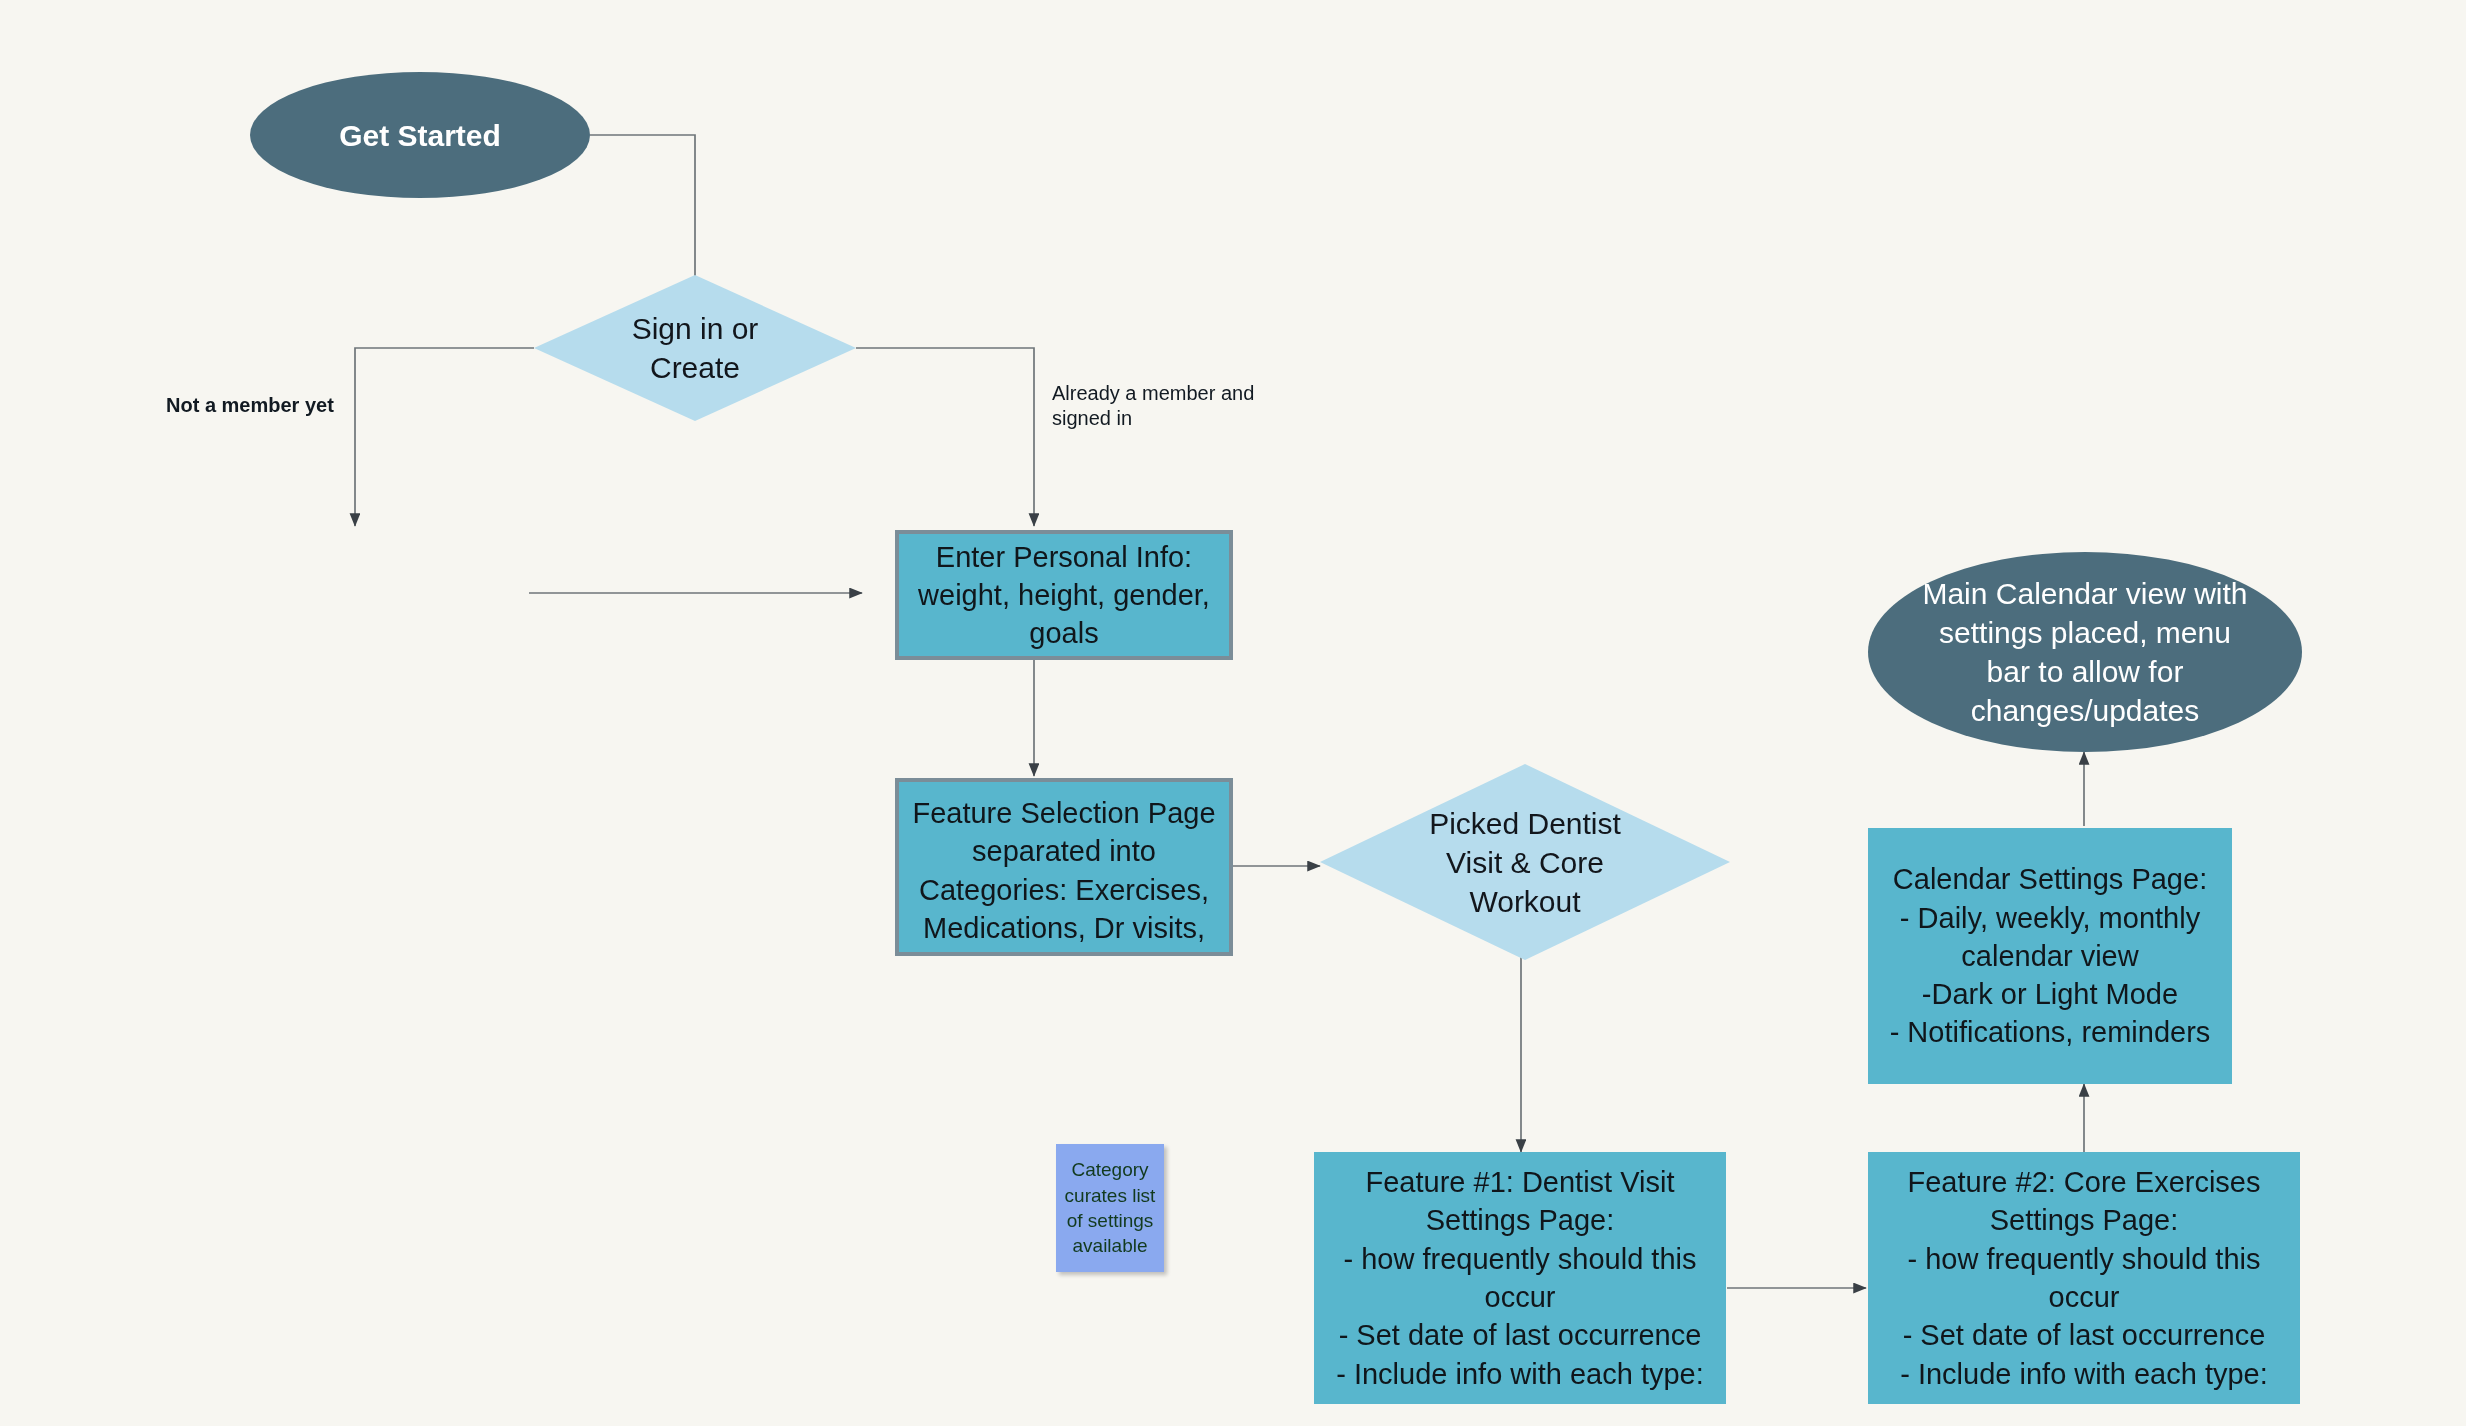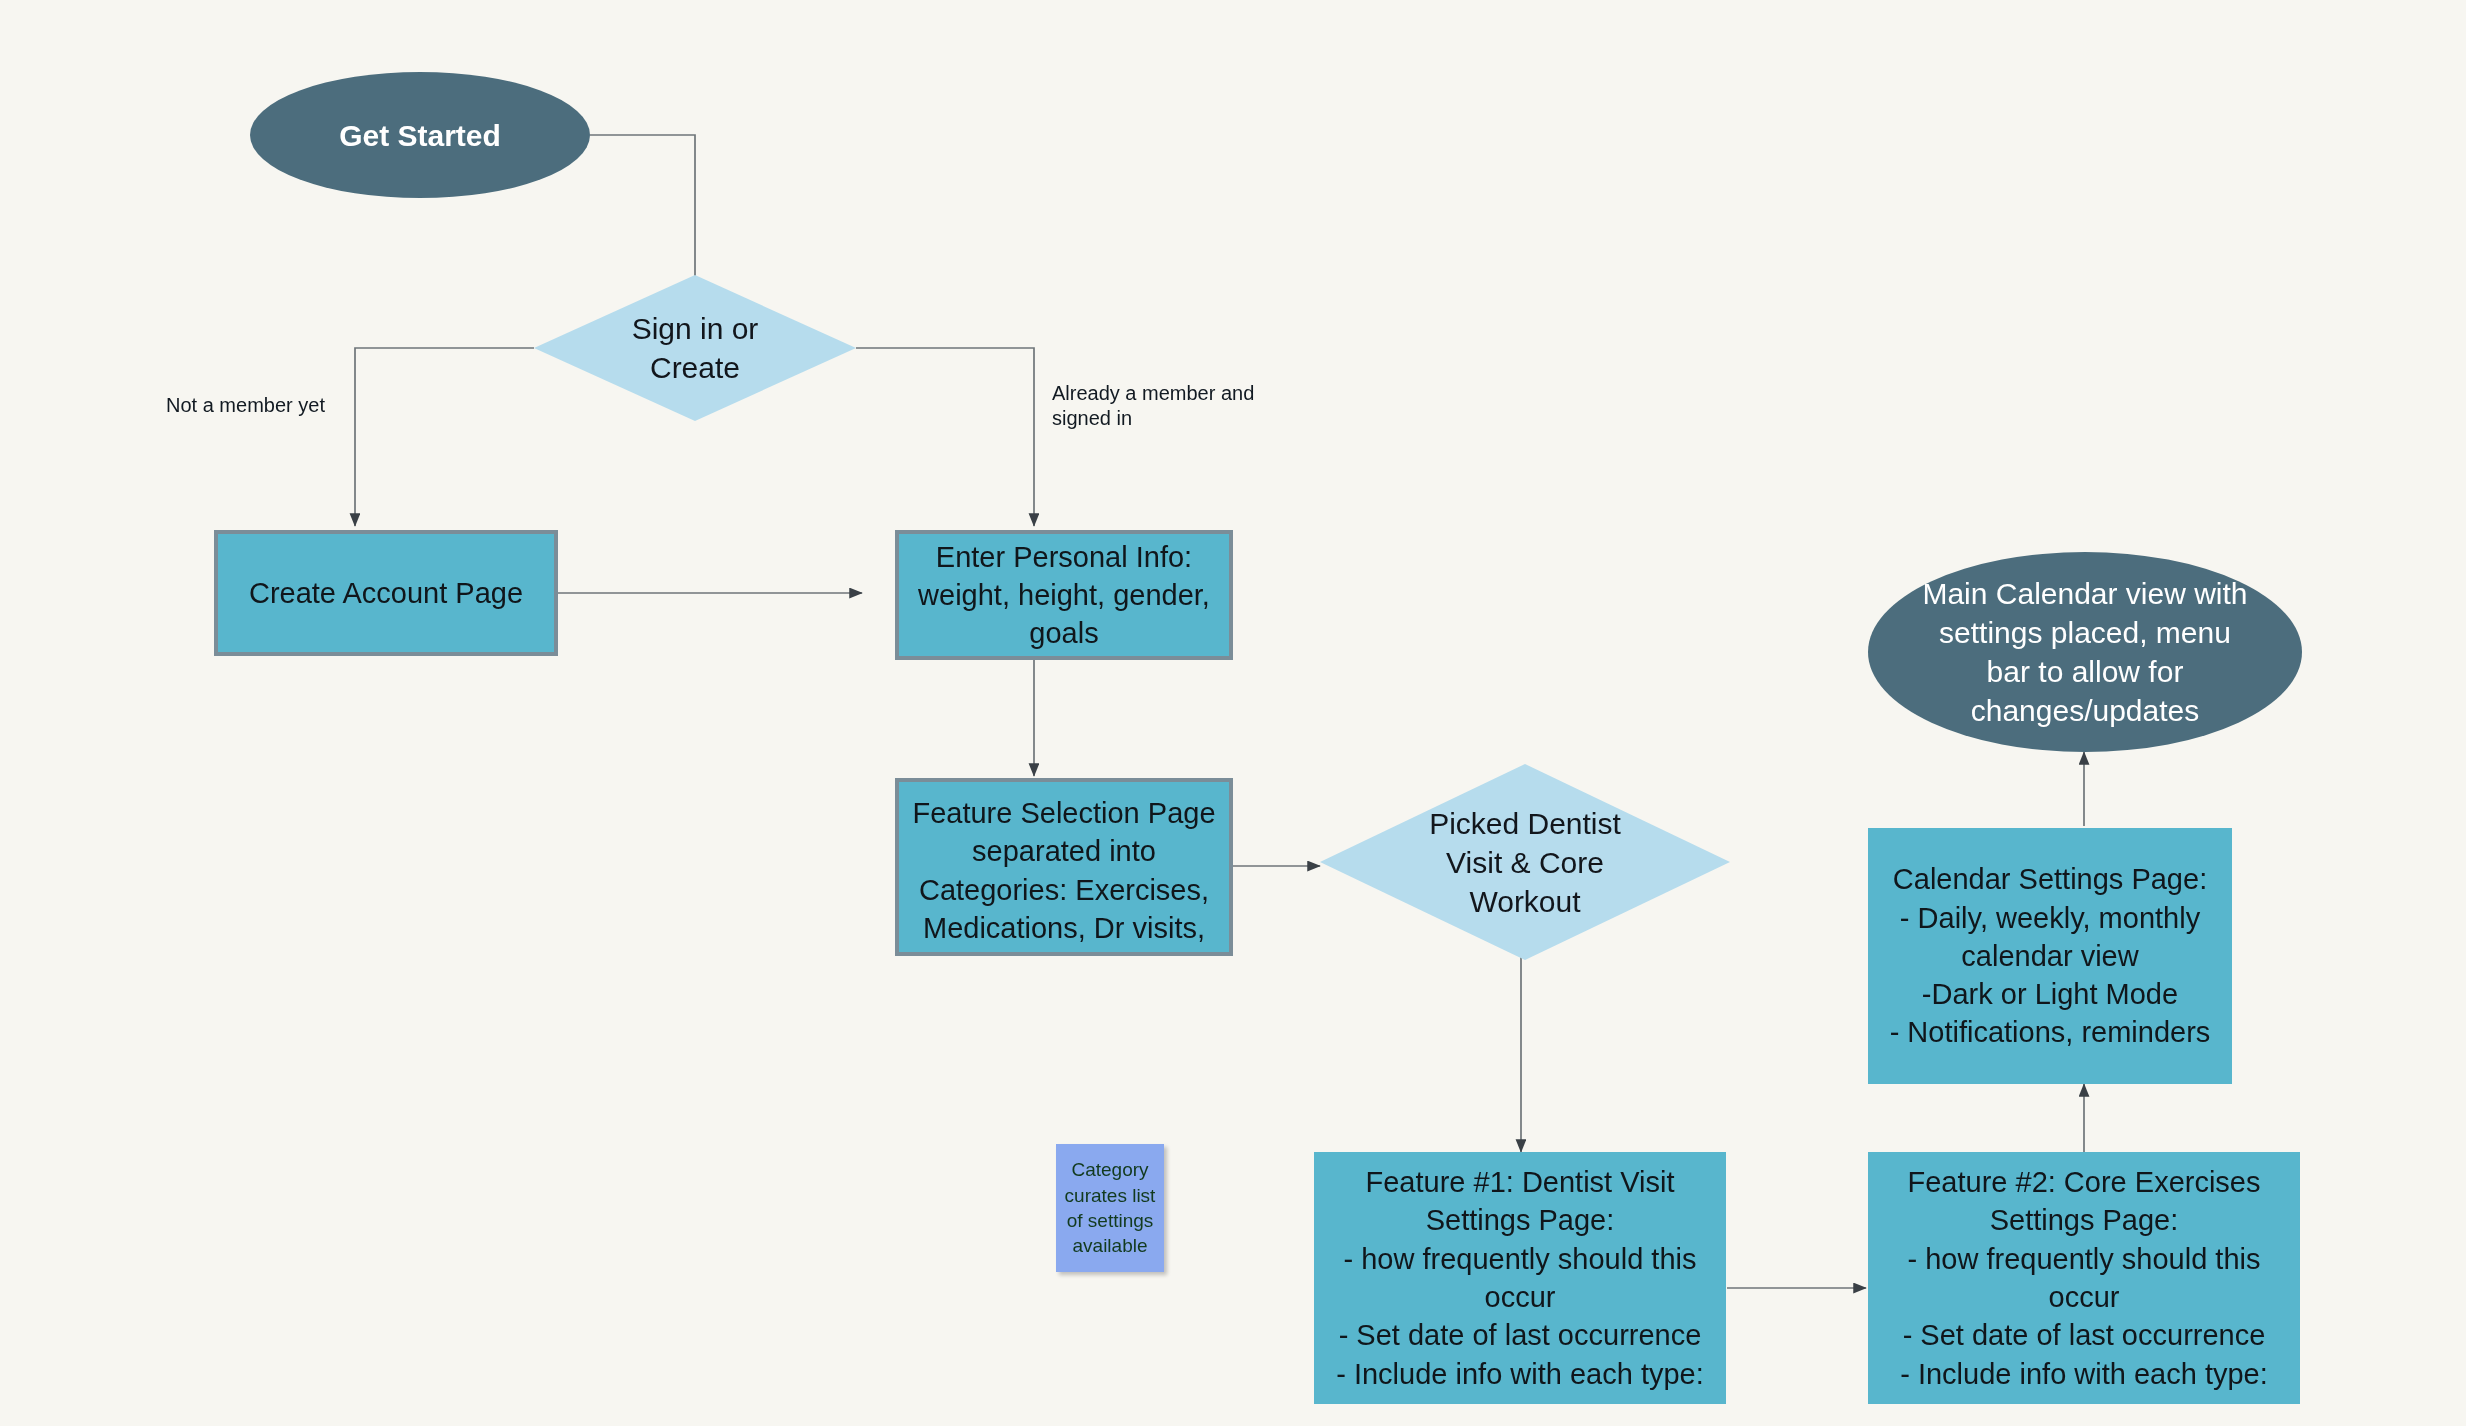--- a/index.html
+++ b/index.html
@@ -155,32 +155,29 @@
   <div class="node ellipse" style="left:250px; top:72px; width:340px; height:126px;font-weight:bold;">
     <span class="txt">Get Started</span>
   </div>
 
   <div class="diamond-wrap" style="left:534px; top:275px; width:322px; height:146px;">
     <div class="diamond-shape"></div>
     <span class="txt">Sign in or
 Create</span>
   </div>
 
-  <div class="edge-label left-al" style="left:166px; top:367px; width:200px;">
+  <div class="edge-label left-al" style="left:166px; top:367px; width:200px;font-weight:bold;">
     <span>Not a member yet</span>
   </div>
 
   <div class="edge-label left-al" style="left:1052px; top:355px; width:230px;">
     <span>Already a member and
 signed in</span>
   </div>
 
-  <div class="node process bordered" style="left:185px; top:530px; width:344px; height:126px;">
-    <span class="txt">Create Account Page</span>
-  </div>
 
   <div class="node process bordered" style="left:866px; top:530px; width:338px; height:130px;">
     <span class="txt">Enter Personal Info:
 weight, height, gender,
 goals</span>
   </div>
 
   <div class="node process bordered clipped" style="left:866px; top:778px; width:338px; height:178px;">
     <span class="txt">Feature Selection Page
 separated into

